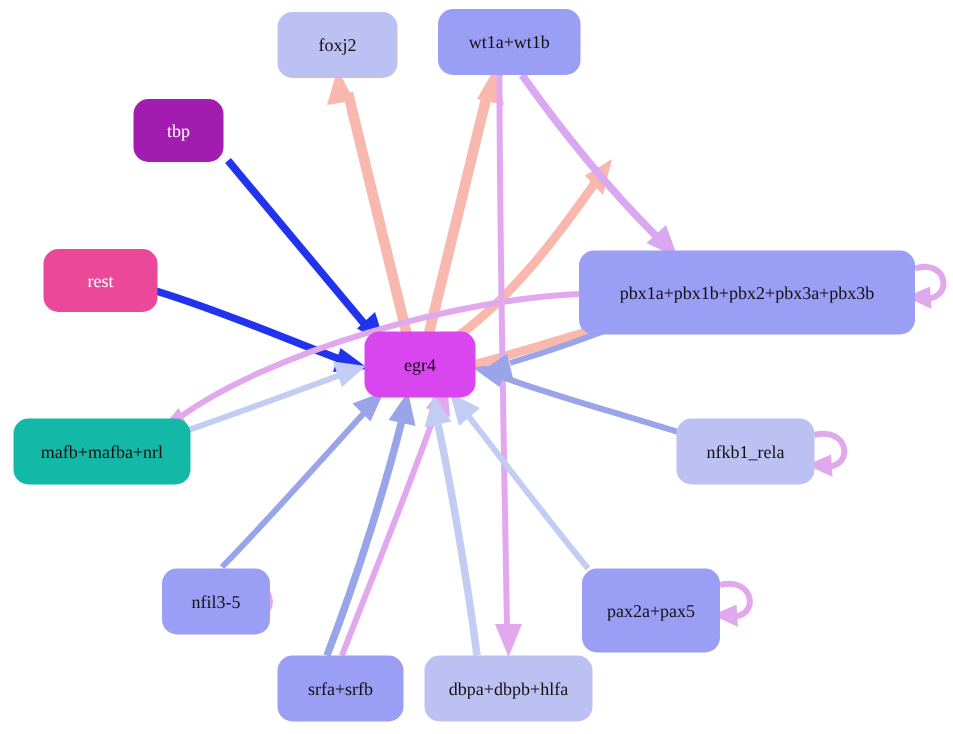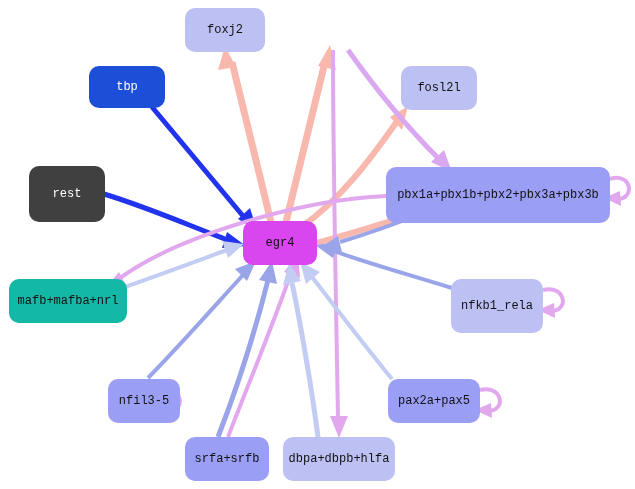--- a/index.html
+++ b/index.html
@@ -1,21 +1,21 @@
 <!DOCTYPE html>
 <html><head>
 <meta charset="utf-8">
 <style>
   html,body{margin:0;padding:0;background:#ffffff;}
   #canvas{
     position:relative;
     width:635px;height:489px;
     background:#ffffff;
     overflow:hidden;
-    font-family:Liberation Mono, monospace;
+    font-family:Liberation Serif, serif;
     text-align:right;
   }
   #edge-layer{position:absolute;left:0;top:0;width:635px;height:489px;}
   .node{
     position:absolute;
     box-sizing:border-box;
     display:flex;align-items:center;justify-content:center;
     border-radius:10px;
     font-size:12px;
     line-height:1;
@@ -135,54 +135,54 @@
     <g>
       <path d="M 160,390 C 183,384 187,412 167,411" stroke="#e2a8ee" stroke-width="4" fill="none"></path>
       <path d="M 155,410 L 172,418 L 171,403 Z" fill="#e2a8ee"></path>
     </g>
   </svg>
 
   <div class="node" style="left:185px;top:8px;width:80px;height:44px;background:#bcc0f3;">
     <span>foxj2</span>
   </div>
 
+  <div class="node" style="left:292px;top:6px;width:95px;height:44px;background:#9a9ef5;">
+    <span>wt1a+wt1b</span>
+  </div>
 
-  <div class="node dark" style="left:89px;top:66px;width:76px;height:42px;background:#1d4ed8;">
+  <div class="node dark" style="left:89px;top:66px;width:60px;height:42px;background:#a21caf;">
     <span>tbp</span>
   </div>
 
-  <div class="node" style="left:401px;top:66px;width:76px;height:44px;background:#bcc0f3;">
-    <span>fosl2l</span>
-  </div>
 
-  <div class="node dark" style="left:29px;top:166px;width:76px;height:56px;background:#404040;">
+  <div class="node dark" style="left:29px;top:166px;width:76px;height:42px;background:#ec4899;">
     <span>rest</span>
   </div>
 
   <div class="node" style="left:386px;top:167px;width:224px;height:56px;background:#9a9ef5;">
     <span>pbx1a+pbx1b+pbx2+pbx3a+pbx3b</span>
   </div>
 
   <div class="node" style="left:243px;top:221px;width:74px;height:44px;background:#d946ef;">
     <span>egr4</span>
   </div>
 
   <div class="node" style="left:9px;top:279px;width:118px;height:44px;background:#14b8a6;">
     <span>mafb+mafba+nrl</span>
   </div>
 
-  <div class="node" style="left:451px;top:279px;width:92px;height:54px;background:#bcc0f3;">
+  <div class="node" style="left:451px;top:279px;width:92px;height:44px;background:#bcc0f3;">
     <span>nfkb1_rela</span>
   </div>
 
   <div class="node" style="left:88px;top:379px;width:72px;height:44px;background:#9a9ef5;margin-left:20px;">
     <span>nfil3-5</span>
   </div>
 
-  <div class="node" style="left:388px;top:379px;width:92px;height:44px;background:#9a9ef5;">
+  <div class="node" style="left:388px;top:379px;width:92px;height:56px;background:#9a9ef5;">
     <span>pax2a+pax5</span>
   </div>
 
   <div class="node" style="left:283px;top:437px;width:112px;height:44px;background:#bcc0f3;">
     <span>dbpa+dbpb+hlfa</span>
   </div>
 
   <div class="node" style="left:185px;top:437px;width:84px;height:44px;background:#9a9ef5;">
     <span>srfa+srfb</span>
   </div>

